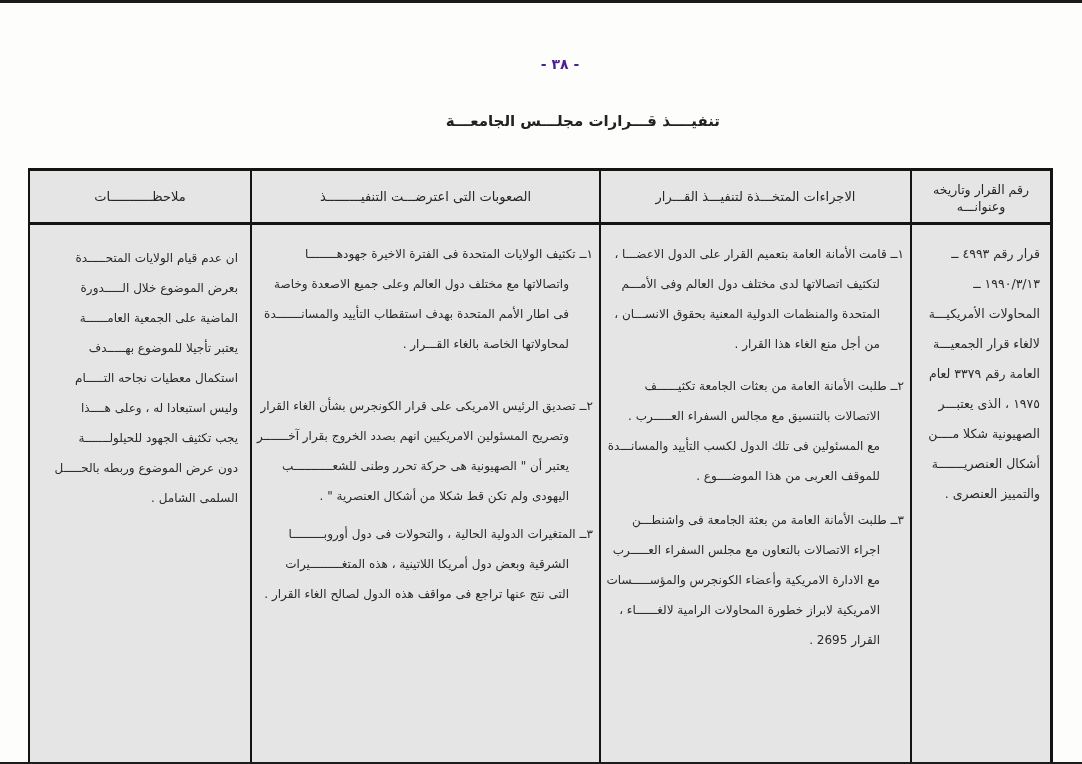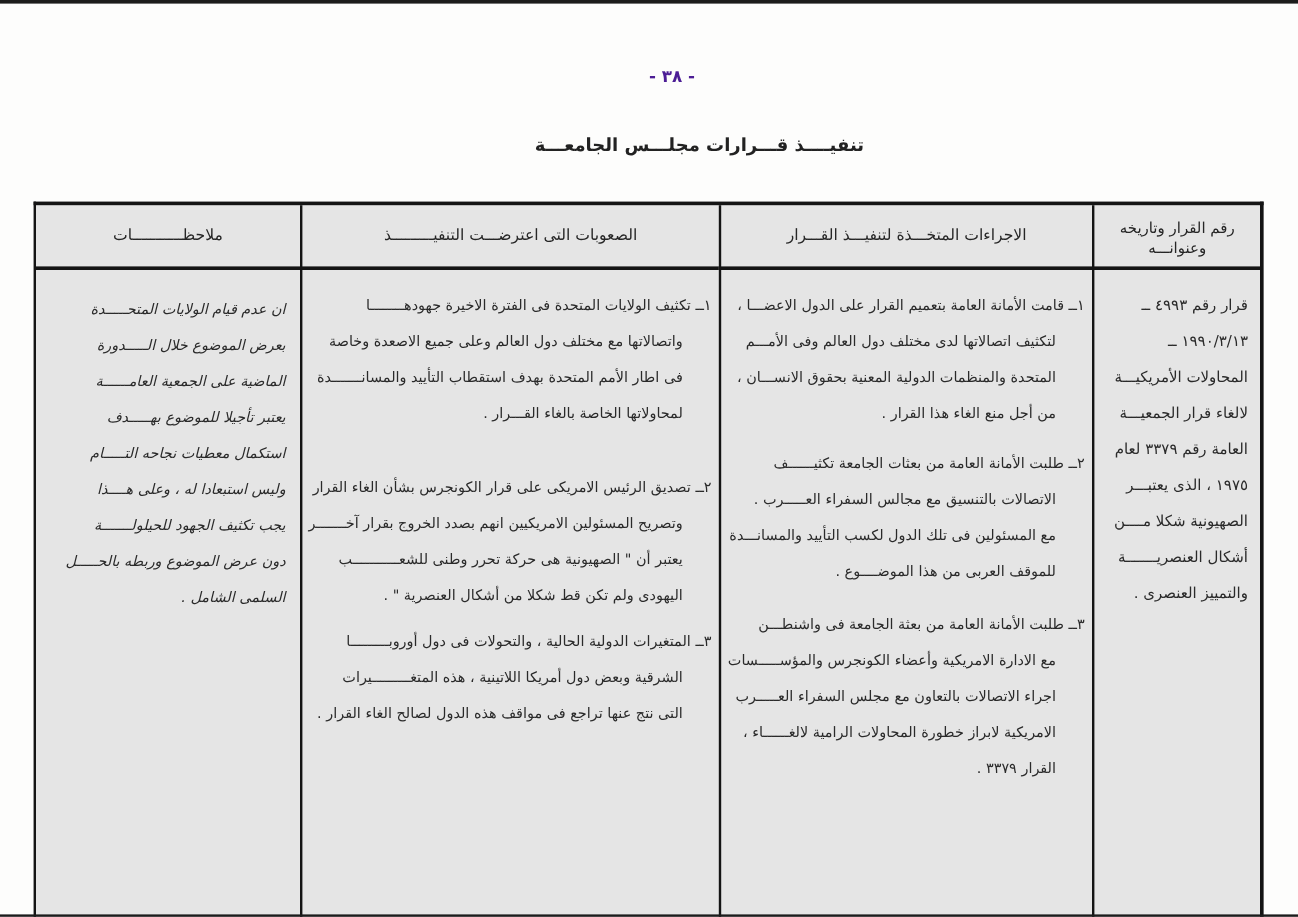--- a/index.html
+++ b/index.html
@@ -35,21 +35,21 @@
   }
   .cell{box-sizing:border-box;direction:rtl;overflow:hidden;}
   .cell.sep{border-left:2px solid #141414;}
   .hcell{
     border-bottom:3px solid #141414;
     display:flex;align-items:center;justify-content:center;
     font-size:13px;color:#262626;text-align:center;
   }
   .hcell .two-line{line-height:17px;font-size:12.5px;padding-top:2px;}
   .bcell{padding-top:14px;}
-  .bcell.notes-body{padding-top:18px;padding-left:8px;padding-right:12px;font-style:italic;}
+  .bcell.notes-body{padding-top:18px;padding-left:8px;padding-right:12px;}
   .bcell.res-body{padding-right:10px;padding-left:16px;}
   .line{
     direction:rtl;text-align:right;white-space:nowrap;
     line-height:30px;height:30px;font-size:12px;color:#2a2a2a;
   }
   .res-body .line{font-size:12.5px;}
   .notes-body .line{font-size:12px;}
   .item{margin:0 6px 0 4px;}
   .item .line:not(.first){padding-right:24px;}
   .item.gap-a{margin-top:12px;}
@@ -126,24 +126,24 @@
         <div class="line">من أجل منع الغاء هذا القرار .</div>
       </div>
     <div class="item gap-a">
         <div class="line first">٢ــ   طلبت الأمانة العامة من بعثات الجامعة تكثيــــــف</div>
         <div class="line">الاتصالات بالتنسيق مع مجالس السفراء العـــــرب .</div>
         <div class="line">مع المسئولين فى تلك الدول لكسب التأييد والمسانـــدة</div>
         <div class="line">للموقف العربى من هذا الموضــــوع .</div>
       </div>
     <div class="item gap-b">
         <div class="line first">٣ــ   طلبت الأمانة العامة من بعثة الجامعة فى واشنطـــن</div>
+        <div class="line">اجراء الاتصالات بالتعاون مع مجلس السفراء العـــــرب</div>
         <div class="line">مع الادارة الامريكية وأعضاء الكونجرس والمؤســـــسات</div>
-        <div class="line">اجراء الاتصالات بالتعاون مع مجلس السفراء العـــــرب</div>
         <div class="line">الامريكية لابراز خطورة المحاولات الرامية لالغــــــاء ،</div>
-        <div class="line">القرار ٣٣٧٩ .</div>
+        <div class="line">القرار 2695 .</div>
       </div>
   </div>
 
   <div class="cell bcell sep res-body">
     <div>
         <div class="line first">قرار رقم ٤٩٩٣ ــ</div>
         <div class="line">١٩٩٠/٣/١٣ ــ</div>
         <div class="line">المحاولات الأمريكيـــة</div>
         <div class="line">لالغاء قرار الجمعيـــة</div>
         <div class="line">العامة رقم ٣٣٧٩ لعام</div>

